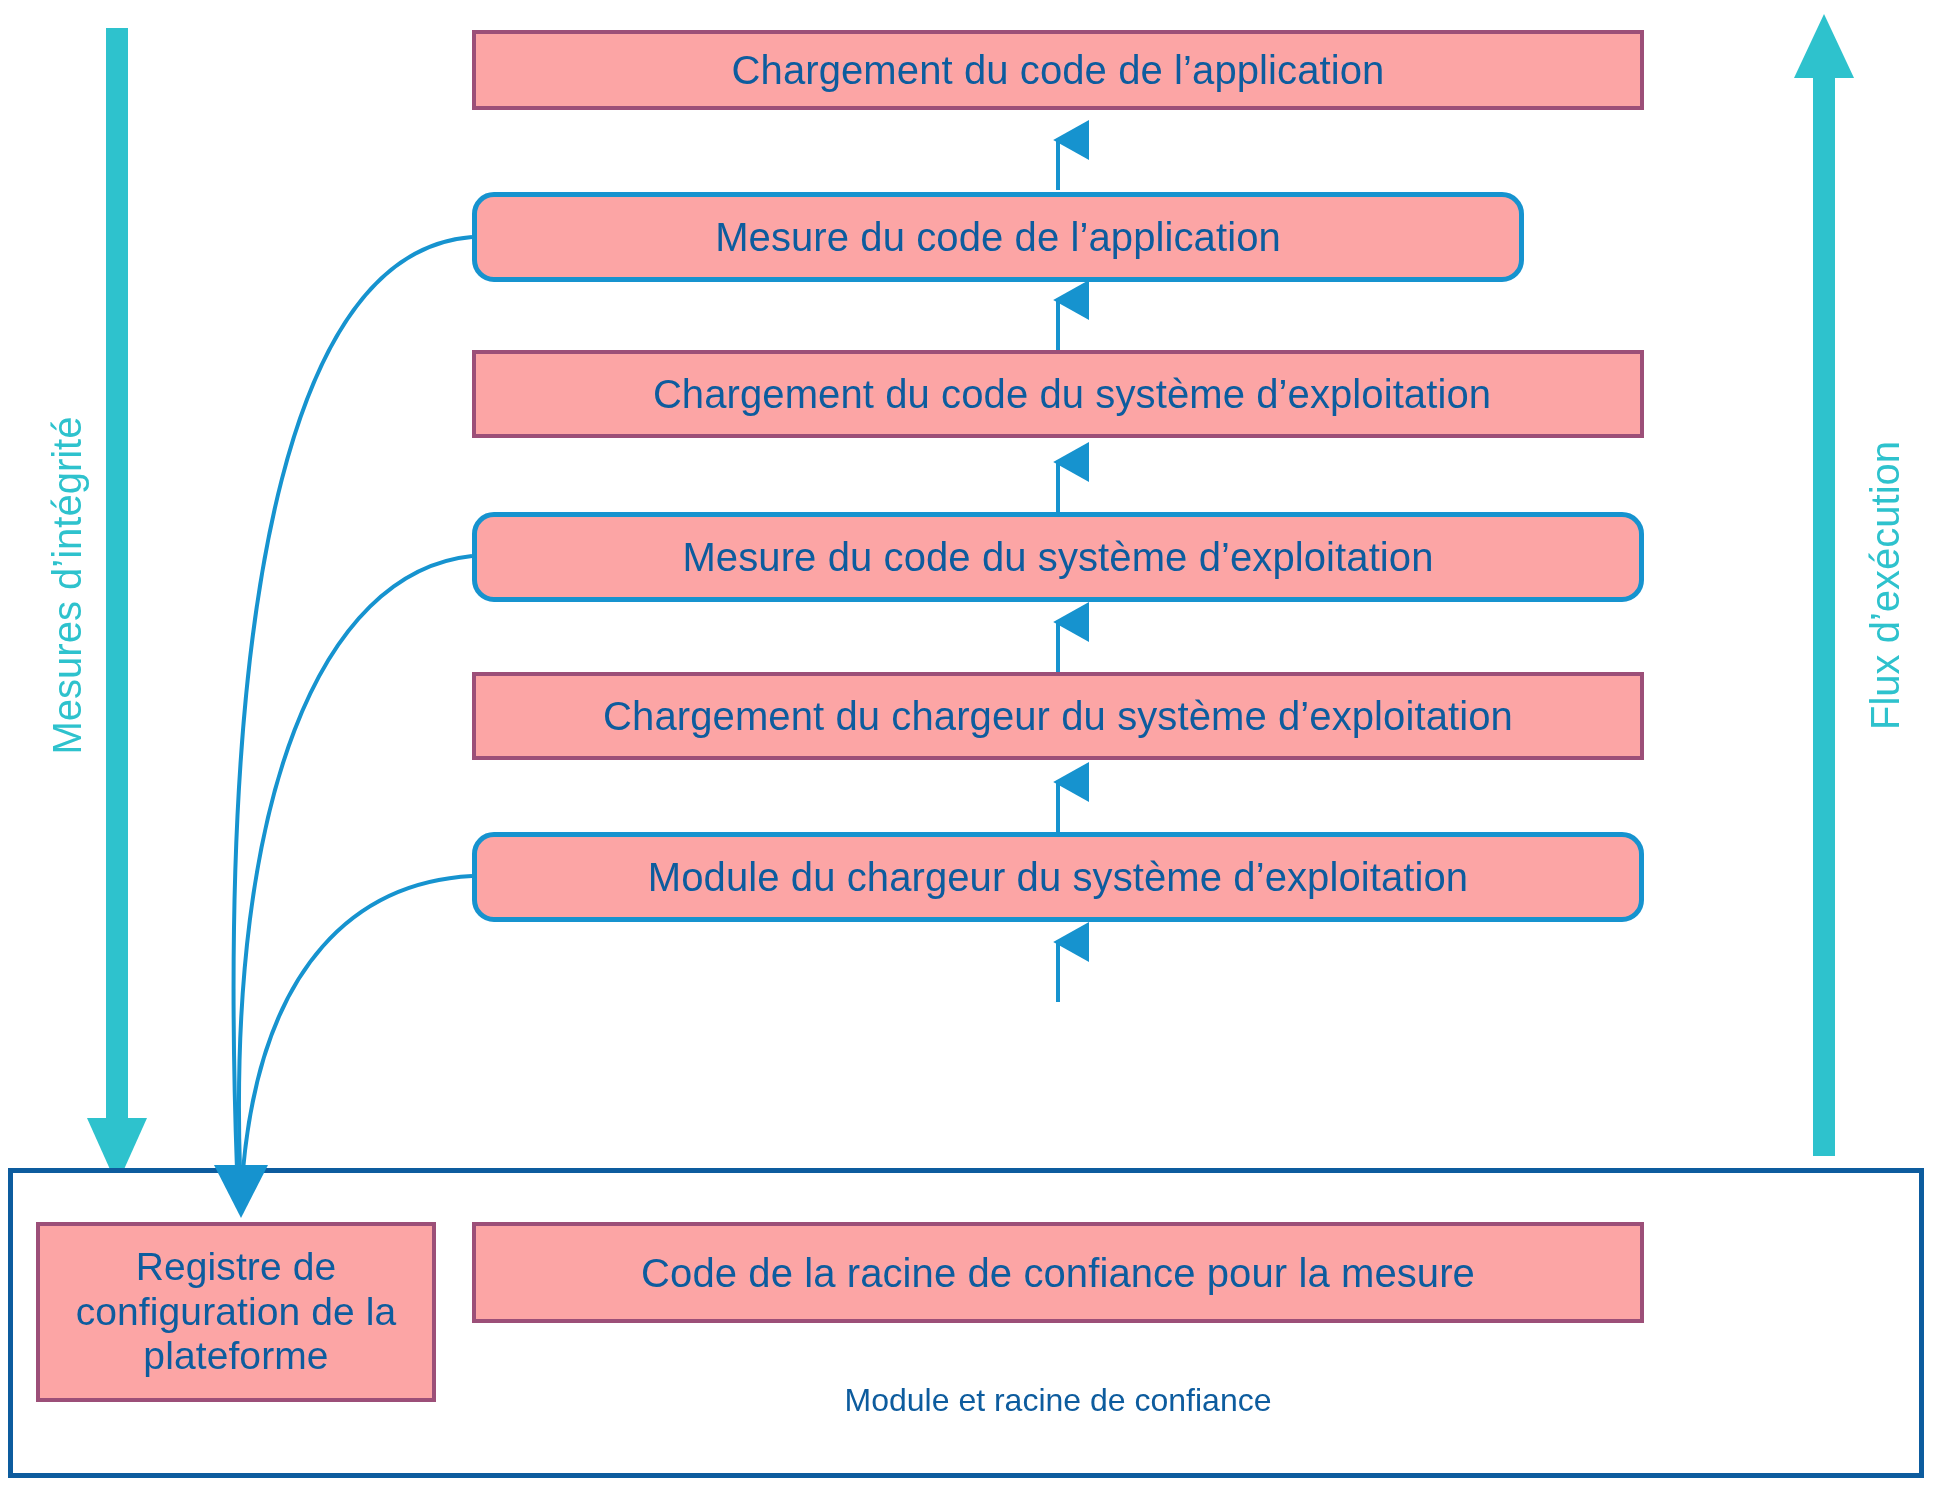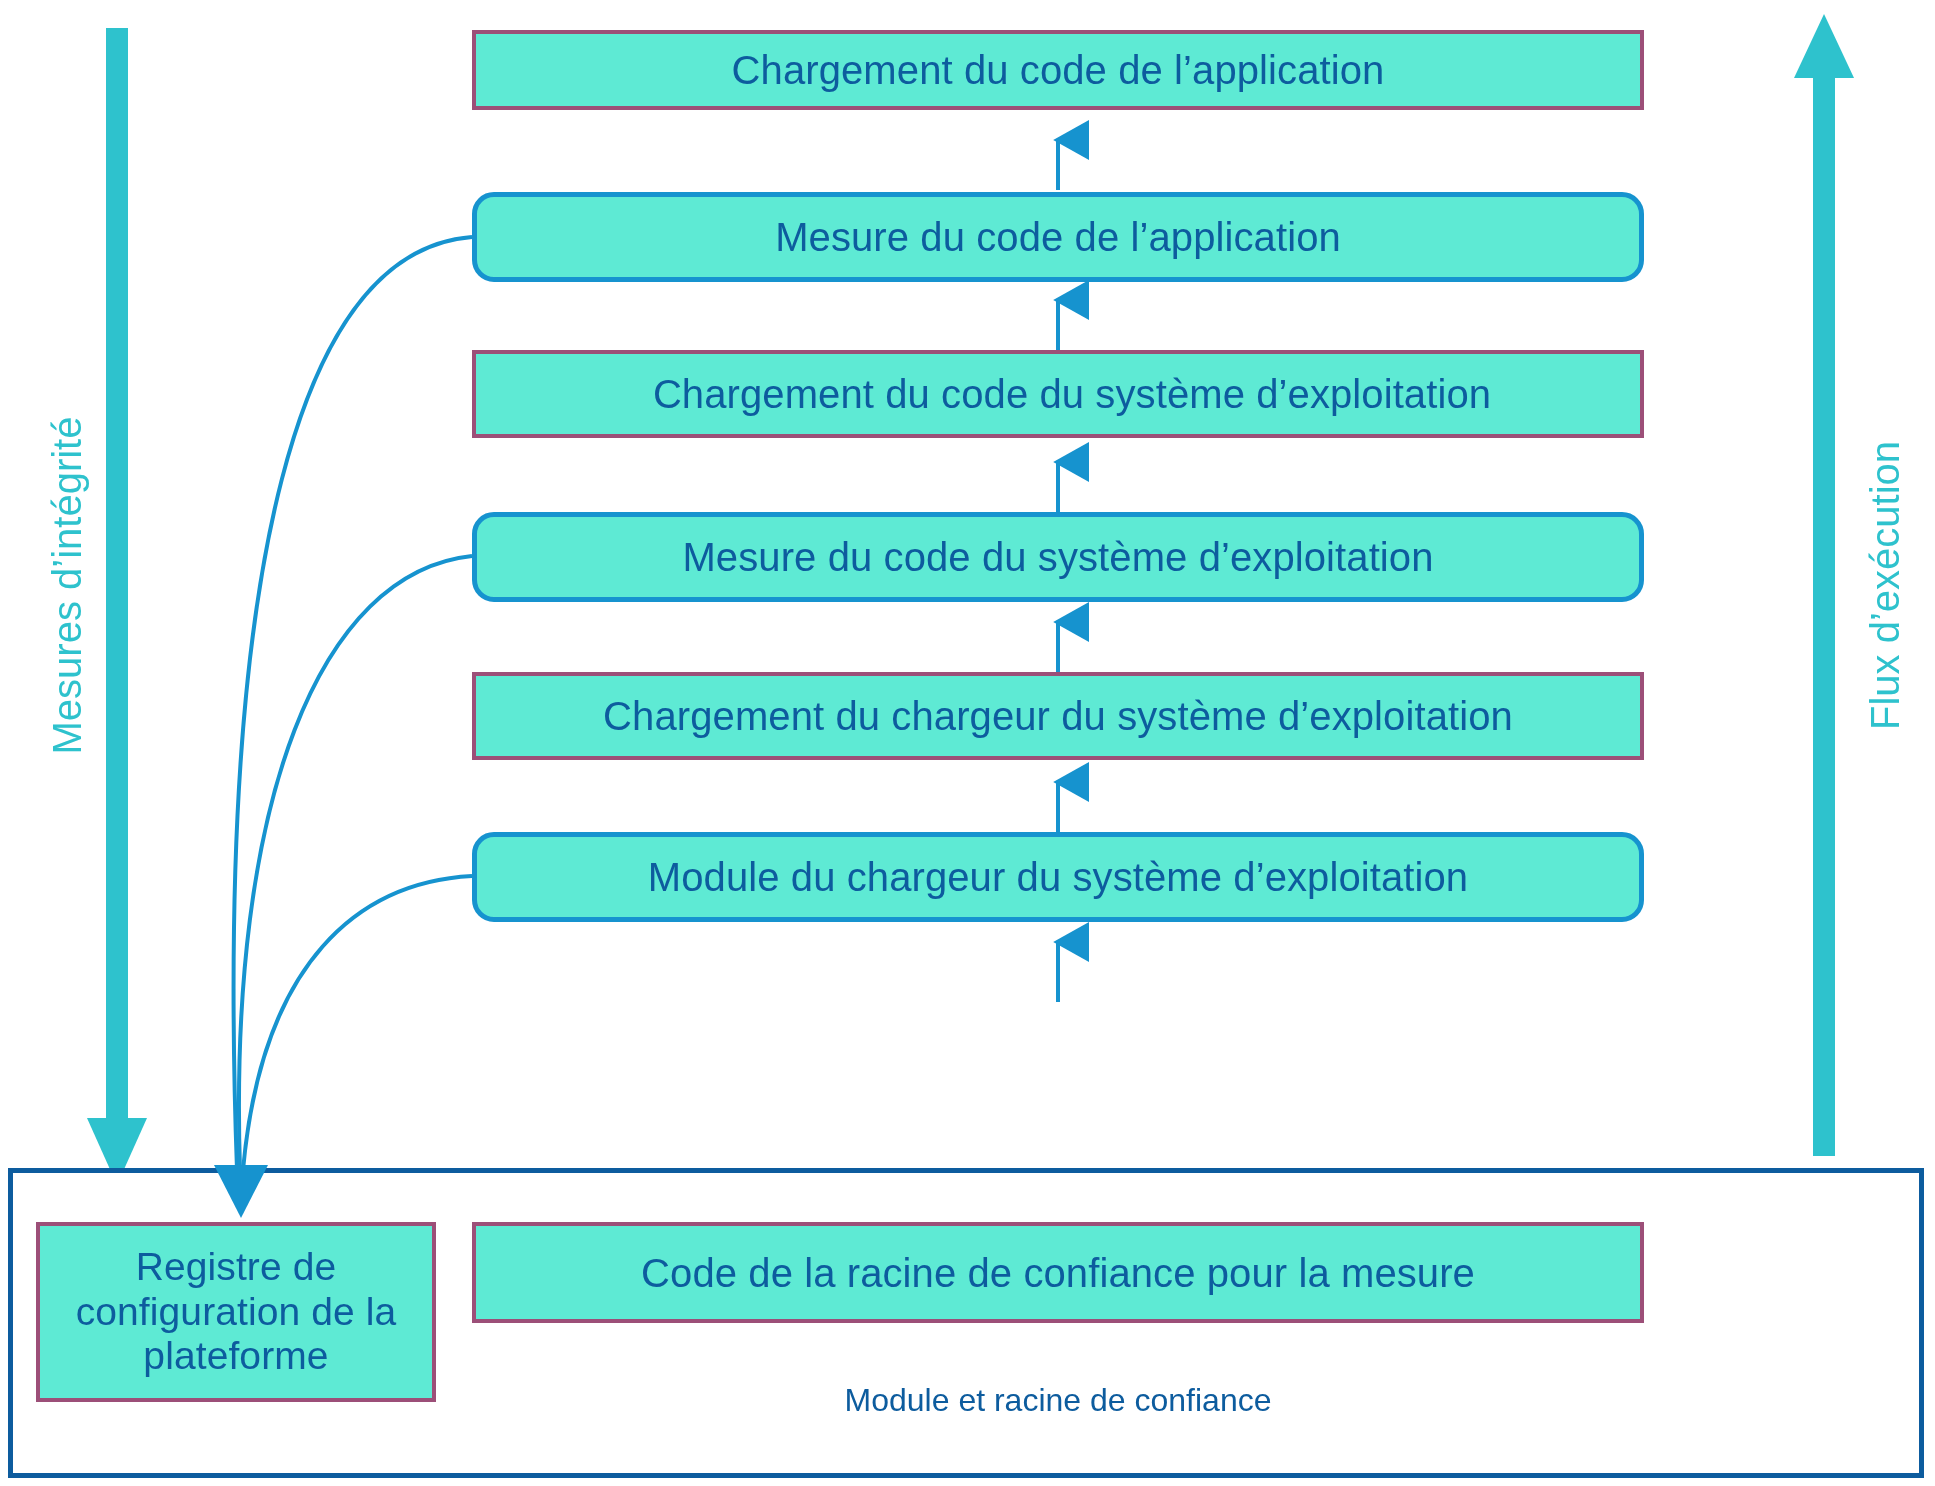--- a/index.html
+++ b/index.html
@@ -15,21 +15,21 @@
     width: 1935px;
     height: 1486px;
     background: #ffffff;
     overflow: hidden;
   }
 
   
   .node {
     position: absolute;
     box-sizing: border-box;
-    background: #5eead4;
+    background: #fca5a5;
     display: flex;
     align-items: center;
     justify-content: center;
     text-align: center;
     color: #0d5c9e;
     font-size: 40px;
     line-height: 1.15;
     letter-spacing: 0.1px;
     z-index: 4;
   }
@@ -136,21 +136,21 @@
       <path d="M 472 876 C 360 882 262 960 243 1170"></path>
     </g>
 
     <polygon points="214,1165 268,1165 241,1218" fill="#1693cf"></polygon>
   </svg>
 
   <div class="node load" style="left:472px; top:30px; width:1172px; height:80px;">
     <span>Chargement du code de l’application</span>
   </div>
 
-  <div class="node measure" style="left:472px; top:192px; width:1172px; height:90px;">
+  <div class="node measure" style="left:472px; top:192px; width:1052px; height:90px;">
     <span>Mesure du code de l’application</span>
   </div>
 
   <div class="node load" style="left:472px; top:350px; width:1172px; height:88px;padding-left:28px;">
     <span>Chargement du code du système d’exploitation</span>
   </div>
 
   <div class="node measure" style="left:472px; top:512px; width:1172px; height:90px;">
     <span>Mesure du code du système d’exploitation</span>
   </div>

